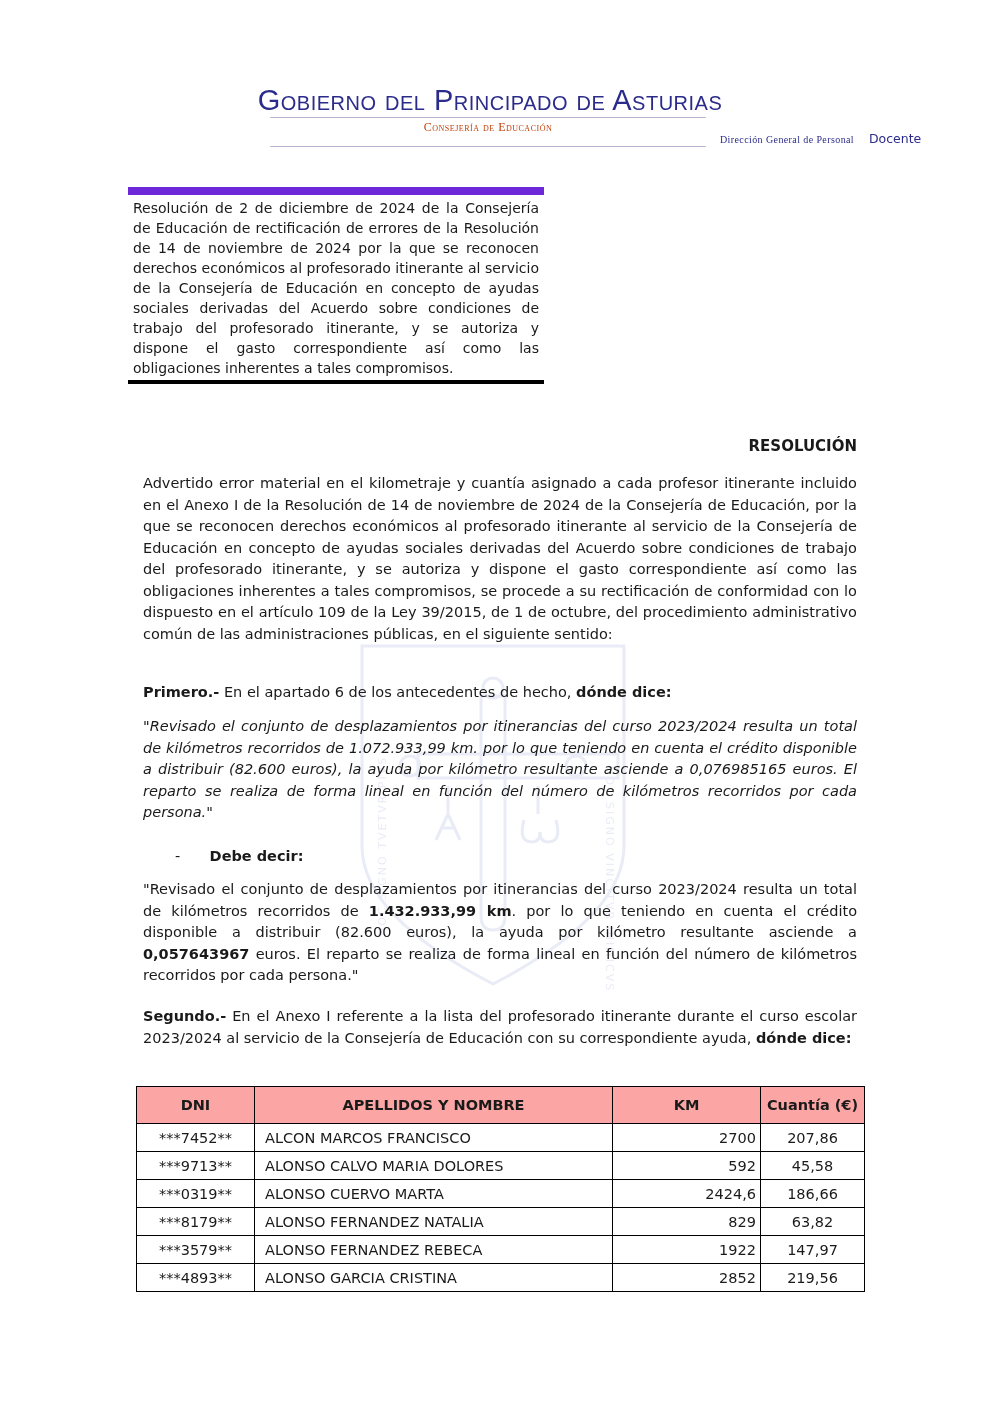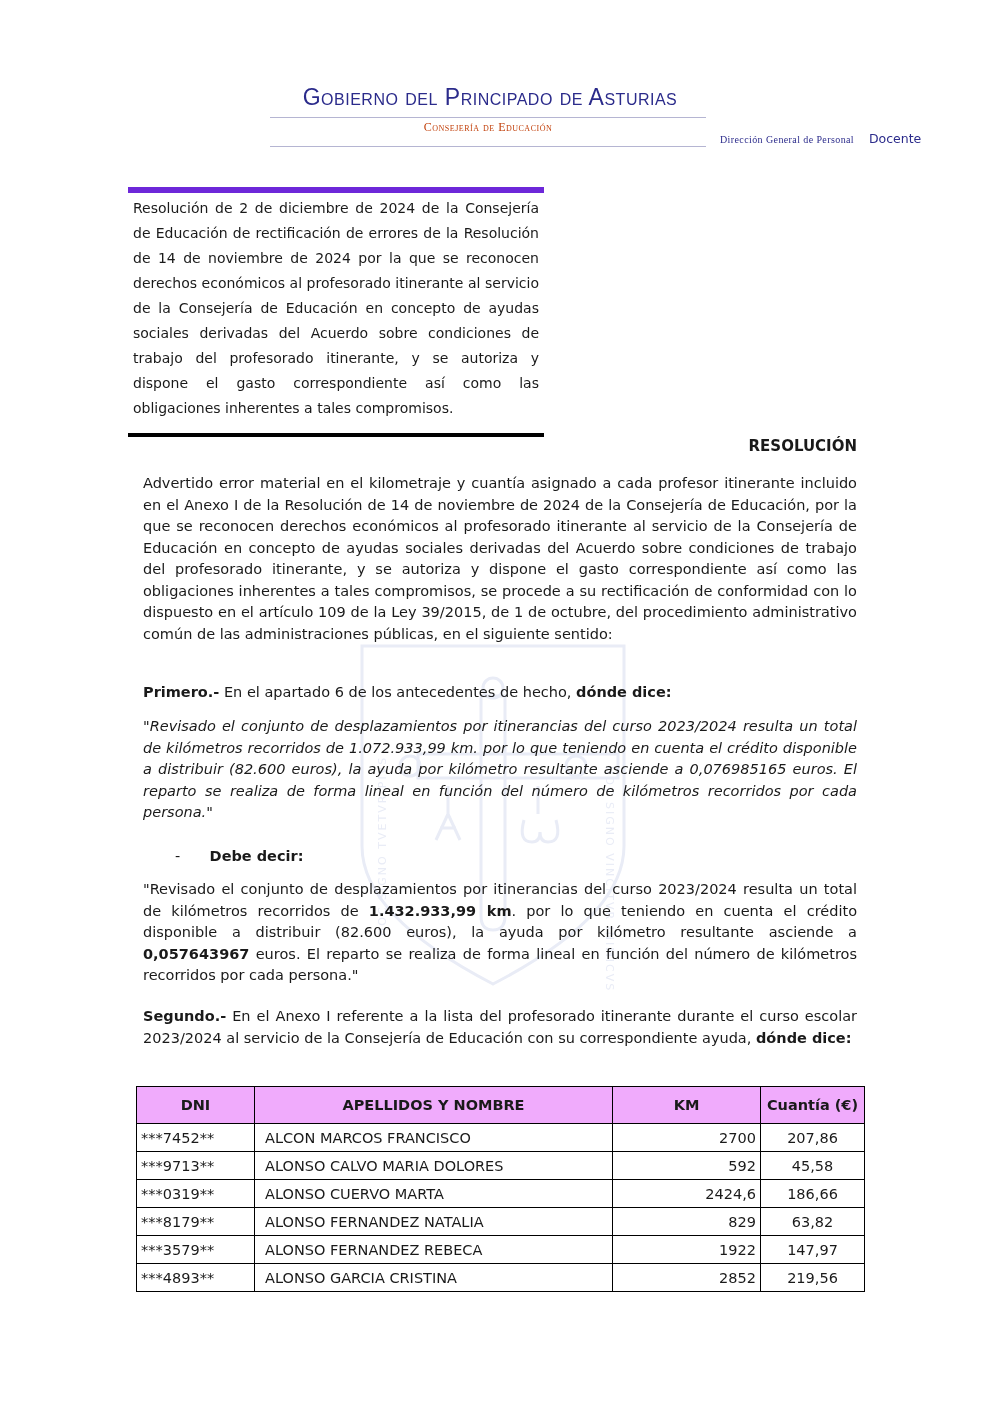--- a/index.html
+++ b/index.html
@@ -12,21 +12,21 @@
     font-family:"DejaVu Sans", sans-serif;
     color:#1a1a1a;
     overflow:hidden;
   }
   
   .gov-title {
     position:absolute; top:84px; left:0; width:980px;
     text-align:center;
     font-family:"Liberation Sans", sans-serif;
     font-variant:small-caps;
-    font-size:23px; letter-spacing:.5px;
+    font-size:29px; letter-spacing:.5px;
     color:#2b2b8b;
   }
   .rule {
     position:absolute; left:270px; width:436px; height:1px;
     background:#b5b5d2;
   }
   .rule-1 { top:117px; }
   .rule-2 { top:146px; }
   .dept-title {
     position:absolute; top:120px; left:270px; width:436px;
@@ -46,24 +46,24 @@
   .direction .dir-big   { font-size:12.5px;margin-left:12px; }
   
   .watermark {
     position:absolute; top:636px; left:348px;
     width:290px; height:360px;
     pointer-events:none;
   }
   
   .summary-box {
     position:absolute; top:187px; left:128px; width:416px;
-    border-top:6px solid #6d28d9;
+    border-top:8px solid #6d28d9;
     border-bottom:4px solid #000;
-    padding:3px 5px 12px 5px;
-    font-size:14px; line-height:25px;
+    padding:3px 5px 2px 5px;
+    font-size:14px; line-height:20px;
     text-align:justify;
   }
   
   .doc-title {
     position:absolute; top:437px; left:143px; width:714px;
     text-align:right; font-weight:bold; font-size:15px;
   }
   .para {
     position:absolute; left:143px; width:714px;
     font-size:14.5px; line-height:21.5px;
@@ -82,33 +82,33 @@
     position:absolute; top:1086px; left:136px;
     border-collapse:collapse;
     font-size:14.5px;
     table-layout:fixed;
   }
   .km-table th, .km-table td {
     border:1.6px solid #000;
     vertical-align:middle;
   }
   .km-table th {
-    background:#f0abfc;
+    background:#fca5a5;
     font-weight:bold;
     height:37px;
     text-align:center;
     line-height:17px;
     padding:0 4px;
   }
   .km-table td { height:28px; padding:0 4px; }
   .col-dni  { width:118px; }
   .col-name { width:358px; }
   .col-km   { width:148px; }
   .col-eur  { width:104px; }
-  td.c-dni  { }
+  td.c-dni  { text-align:center; }
   td.c-name { text-align:left; padding-left:10px; }
   td.c-km   { text-align:right; }
   td.c-eur  { text-align:center; }
 </style>
 </head>
 <body>
 
 <div class="page">
 
   <svg class="watermark" viewBox="0 0 290 360" fill="none" xmlns="http://www.w3.org/2000/svg">

